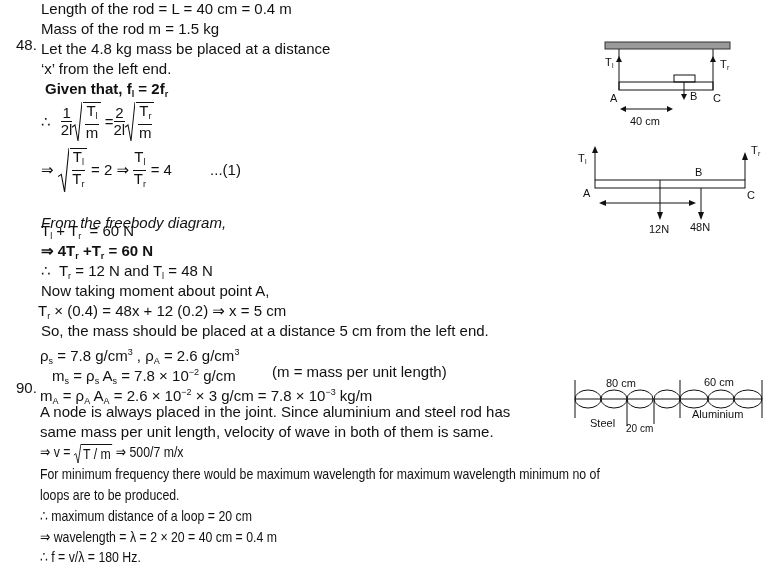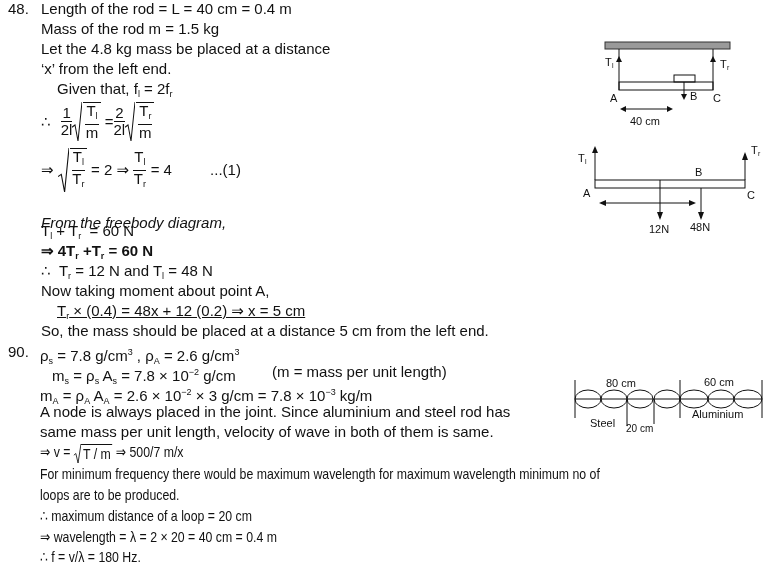--- a/index.html
+++ b/index.html
@@ -1,40 +1,40 @@
 <!DOCTYPE html>
 <html><head>
 <meta charset="utf-8">
 <style>
   html, body { margin:0; padding:0; background:#fff; }
   body { width:780px; height:566px; position:relative; overflow:hidden;
          font-family:"Liberation Sans", sans-serif; color:#111; font-size:15px; }
   .ln { position:absolute; white-space:nowrap; line-height:18px; }
-  .num { position:absolute; left:8px; }
+  .num { position:absolute; left:16px;margin-top:36px; }
   .cond { font-family:"Liberation Sans", sans-serif; font-size:15px; transform-origin:left top; transform:scaleX(0.82); }
   sub { font-size:9px; vertical-align:-3px; }
   sup { font-size:9px; vertical-align:6px; }
   .frac { display:inline-block; vertical-align:middle; text-align:center; line-height:16px; }
   .frac .n { display:block; border-bottom:1px solid #111; padding:0 1px; }
   .frac .d { display:block; }
   .sqrt { display:inline-block; vertical-align:middle; position:relative; padding-left:11px; }
   .sqrt .rad { position:absolute; left:0; top:0; height:100%; width:10px; }
   .sqrt .inner { border-top:1px solid #111; display:inline-block; padding:0 2px; }
   svg text { font-family:"Liberation Sans", sans-serif; fill:#111; }
 </style>
 </head>
 <body>
 
 <div>
   <span class="ln num" style="top:0px;">48.</span>
   <div class="ln" style="left:41px; top:0px;">Length of the rod = L = 40 cm = 0.4 m</div>
   <div class="ln" style="left:41px; top:20px;">Mass of the rod m = 1.5 kg</div>
   <div class="ln" style="left:41px; top:40px;">Let the 4.8 kg mass be placed at a distance</div>
   <div class="ln" style="left:41px; top:60px;">‘x’ from the left end.</div>
-  <div class="ln" style="left:57px; top:80px;">
+  <div class="ln" style="left:45px; top:80px;font-weight:bold;">
     <span>Given that, f</span><sub>l</sub><span> = 2f</span><sub>r</sub>
   </div>
 
   <div class="ln" style="left:41px; top:102px; line-height:16px;">
     <span style="vertical-align:middle;">∴</span>
     <span class="frac" style="margin-left:6px;"><span class="n">1</span><span class="d">2l</span></span><span class="sqrt"><svg class="rad" viewBox="0 0 10 34" preserveAspectRatio="none">
           <polyline points="0,22 3,20 6,34 10,0" fill="none" stroke="#111" stroke-width="1"></polyline>
         </svg><span class="inner"><span class="frac"><span class="n"><span>T</span><sub>l</sub></span><span class="d">m</span></span></span></span>
     <span style="vertical-align:middle;">=</span><span class="frac"><span class="n">2</span><span class="d">2l</span></span><span class="sqrt"><svg class="rad" viewBox="0 0 10 34" preserveAspectRatio="none">
           <polyline points="0,22 3,20 6,34 10,0" fill="none" stroke="#111" stroke-width="1"></polyline>
@@ -50,21 +50,21 @@
     <span class="frac"><span class="n"><span>T</span><sub>l</sub></span><span class="d"><span>T</span><sub>r</sub></span></span>
     <span style="vertical-align:middle;">= 4</span>
     <span style="vertical-align:middle; margin-left:34px;">...(1)</span>
   </div>
 
   <div class="ln" style="left:41px; top:214px;font-style:italic;">From the freebody diagram,</div>
   <div class="ln" style="left:41px; top:222px;">T<sub>l</sub> + T<sub>r</sub> &nbsp;= 60 N</div>
   <div class="ln" style="left:41px; top:242px;font-weight:bold;">⇒ 4T<sub>r</sub> +T<sub>r</sub> = 60 N</div>
   <div class="ln" style="left:41px; top:262px;">∴ &nbsp;T<sub>r</sub> = 12 N and T<sub>l</sub> = 48 N</div>
   <div class="ln" style="left:41px; top:282px;">Now taking moment about point A,</div>
-  <div class="ln" style="left:57px; top:302px;text-decoration:underline;">T<sub>r</sub> × (0.4) = 48x + 12 (0.2) ⇒ x = 5 cm</div>
+  <div class="ln" style="left:38px; top:302px;">T<sub>r</sub> × (0.4) = 48x + 12 (0.2) ⇒ x = 5 cm</div>
   <div class="ln" style="left:41px; top:322px;">So, the mass should be placed at a distance 5 cm from the left end.</div>
 
   <svg style="position:absolute; left:590px; top:38px;" width="160" height="90">
     <rect x="15" y="4" width="125" height="7" fill="#9a9a9a" stroke="#333" stroke-width="1"></rect>
     <line x1="29" y1="11" x2="29" y2="52" stroke="#111"></line>
     <polygon points="26,24 32,24 29,18" fill="#111"></polygon>
     <line x1="123" y1="11" x2="123" y2="52" stroke="#111"></line>
     <polygon points="120,24 126,24 123,18" fill="#111"></polygon>
     <rect x="29" y="44" width="94" height="8" fill="none" stroke="#111"></rect>
     <rect x="84" y="37" width="21" height="7" fill="none" stroke="#111"></rect>

